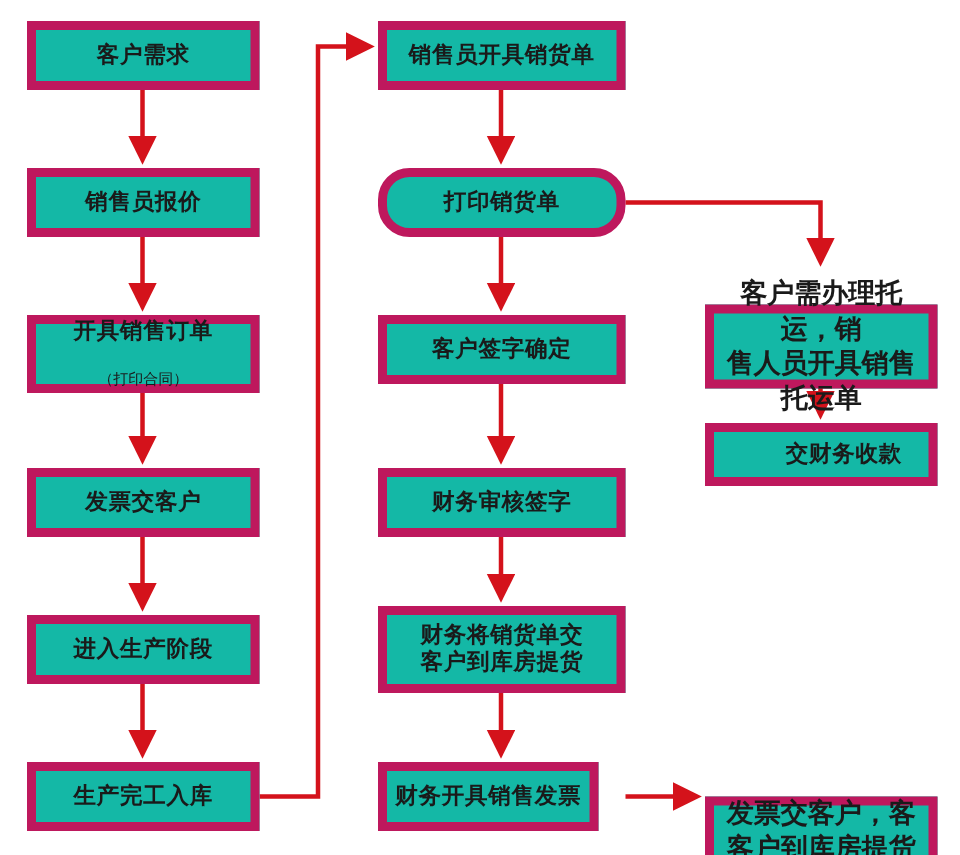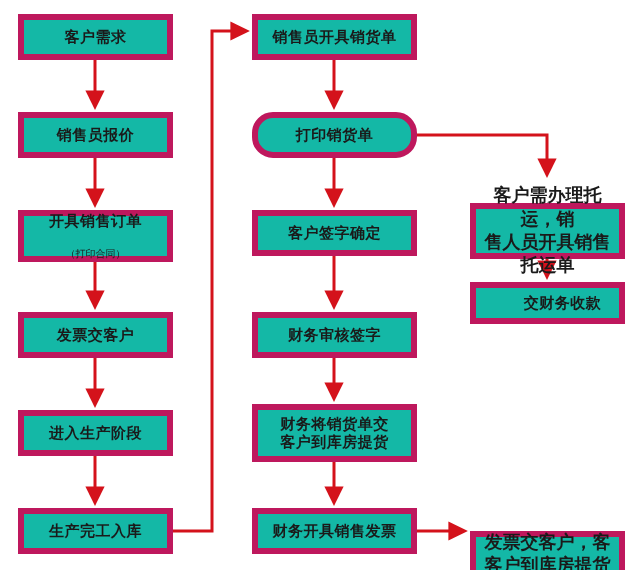--- a/index.html
+++ b/index.html
@@ -137,21 +137,21 @@
     <span>财务审核签字</span>
   </div>
 
   <div class="node" style="left:252px; top:404px; width:165px; height:58px;">
     <div>
       <span class="l1">财务将销货单交</span>
       <span class="l2">客户到库房提货</span>
     </div>
   </div>
 
-  <div class="node" style="left:252px; top:508px; width:165px; height:46px;">
+  <div class="node" style="left:252px; top:508px; width:147px; height:46px;">
     <span>财务开具销售发票</span>
   </div>
 
   <div class="node small" style="left:470px; top:180px; width:155px; height:56px;">
     <div>
       <span class="l1">客户需办理托运，销</span>
       <span class="l2">售人员开具销售托运单</span>
     </div>
   </div>
 

